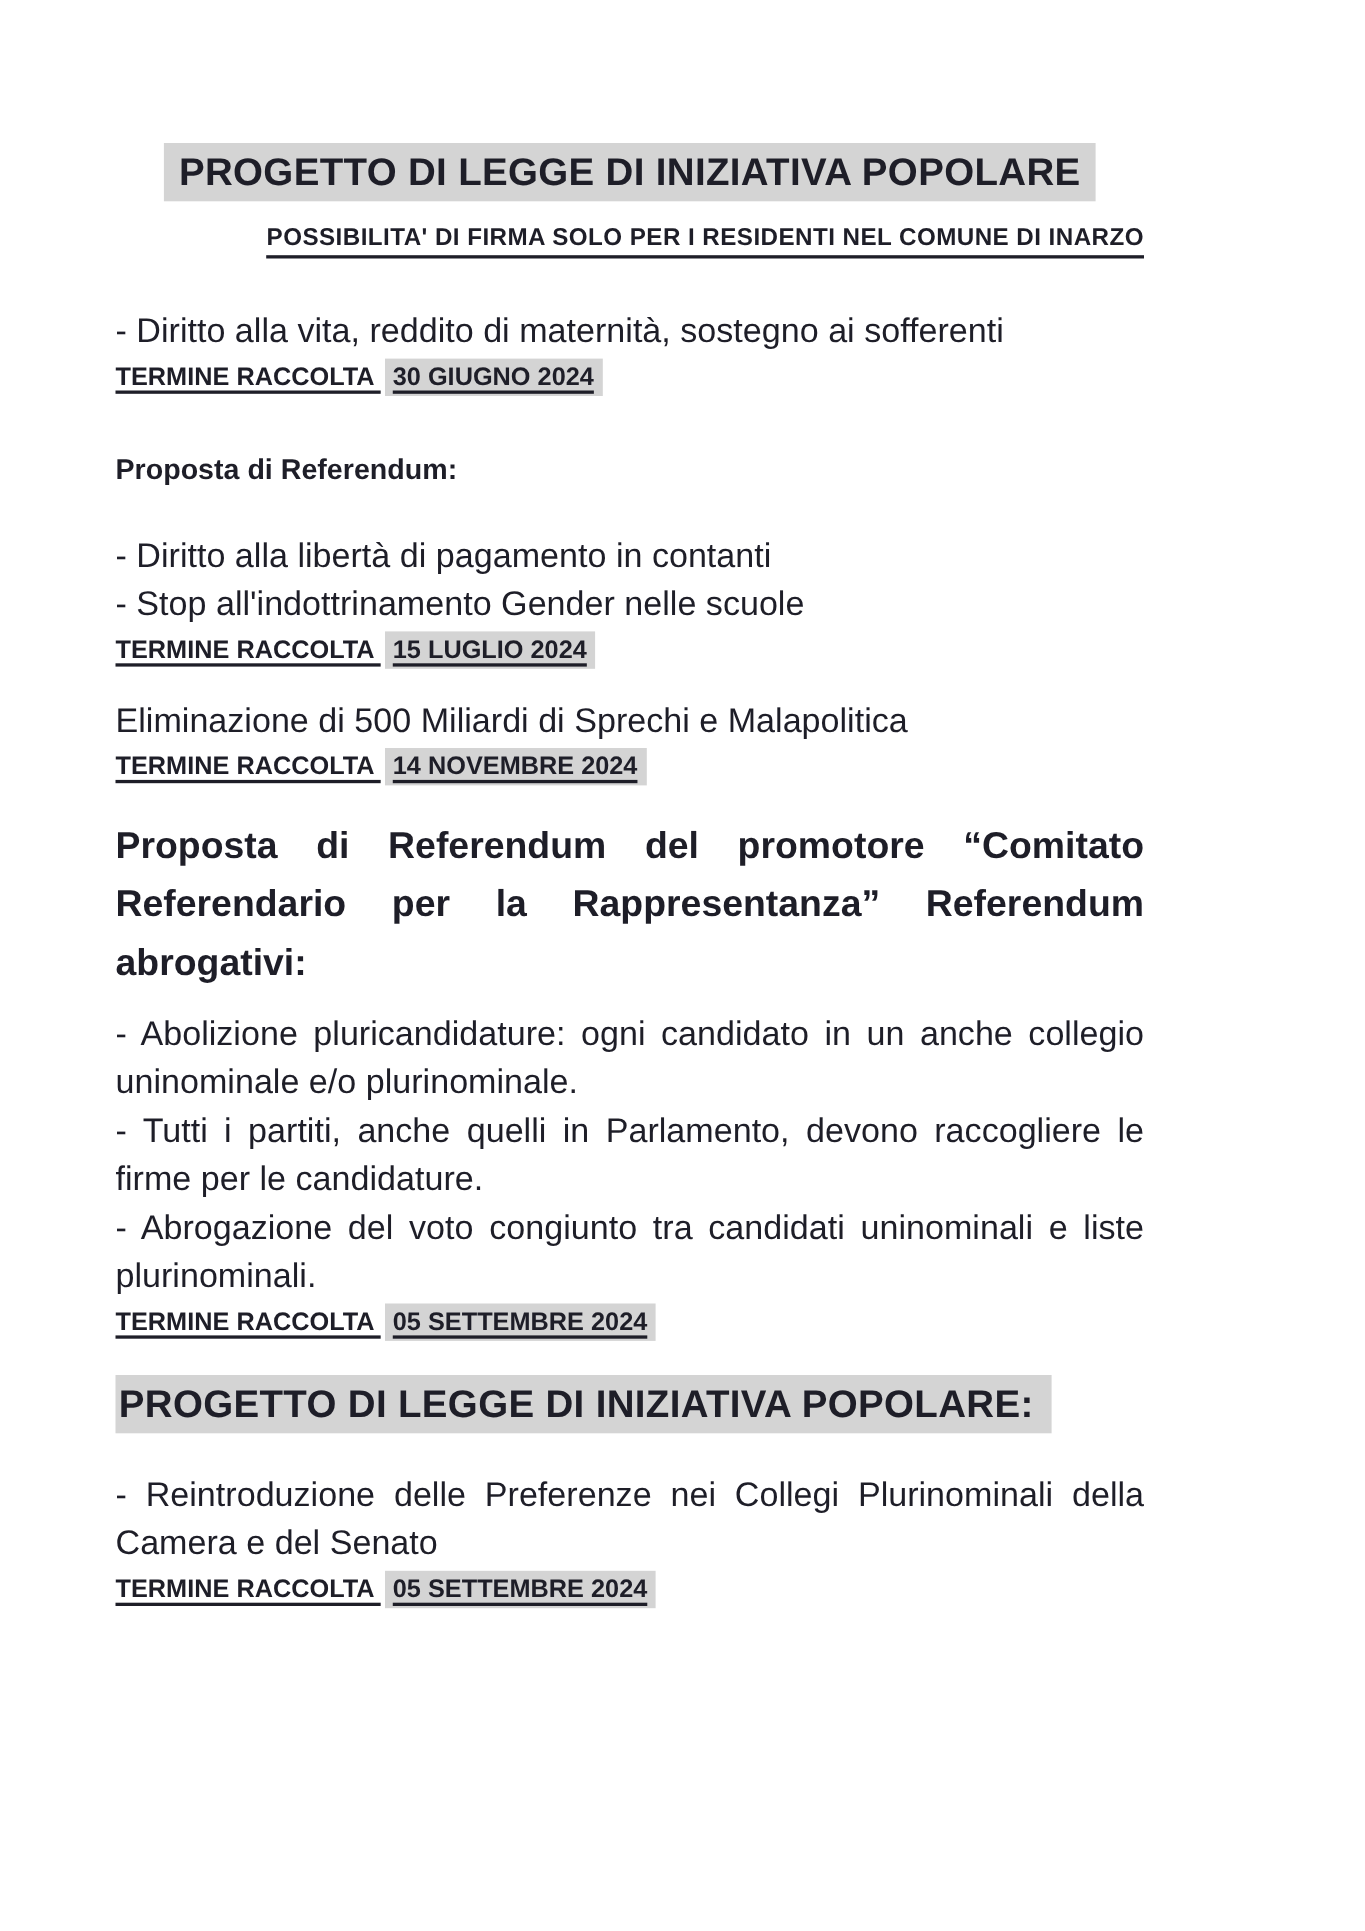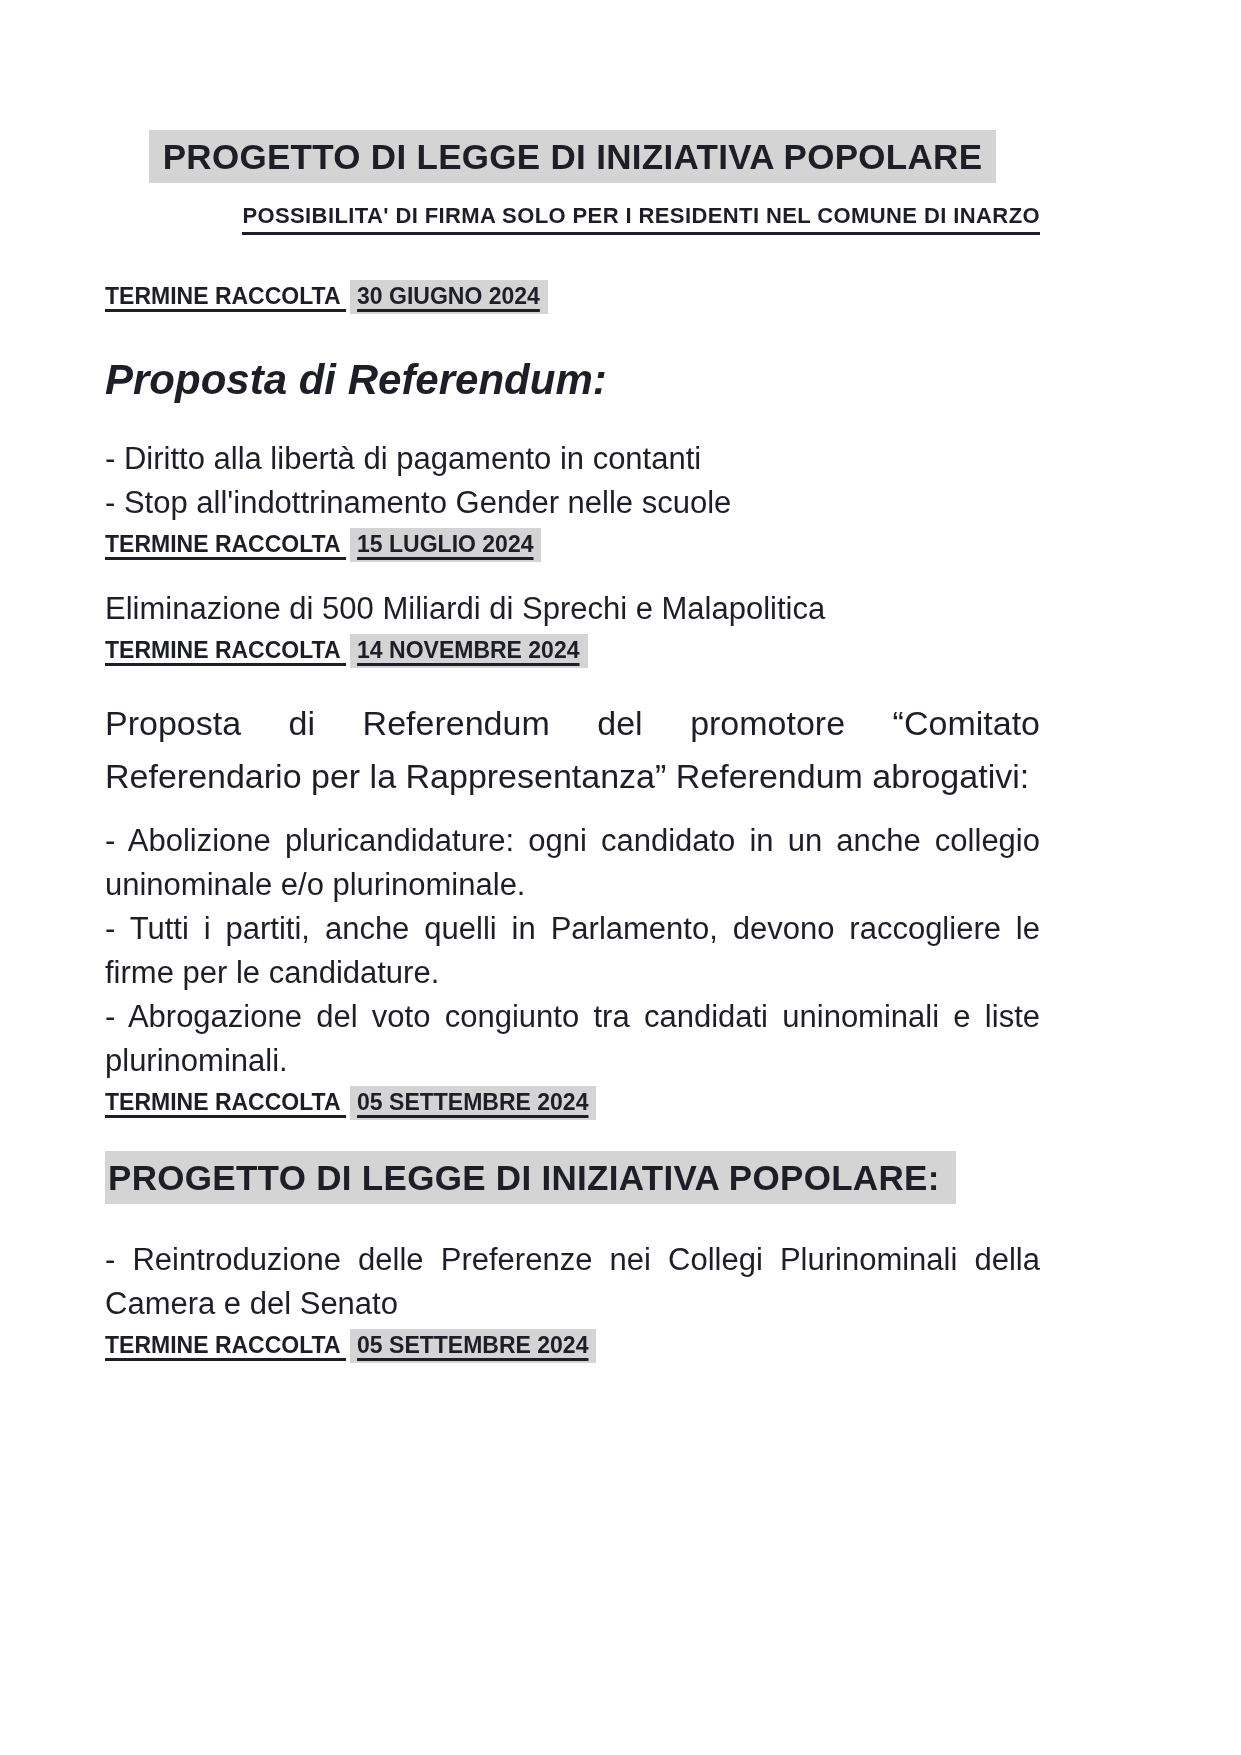--- a/index.html
+++ b/index.html
@@ -51,29 +51,28 @@
   }
   
   p.body{
     font-size:31px;
     line-height:44px;
     margin:0;
   }
   p.just{ text-align:justify; }
   
   .h-small{
-    font-size:42px;
+    font-size:26px;
     font-weight:700;
     line-height:42px;
     margin:46px 0 0 0;
-    font-style:italic;
   }
   .h-big{
     font-size:34px;
-    font-weight:400;
+    font-weight:700;
     line-height:53px;
     margin:30px 0 16px 0;
     text-align:justify;
   }
   
   .h-highlight-row{ margin:32px 0 34px 0; }
   .h-highlight{
     display:inline-block;
     background:var(--hl);
     font-size:35px;
@@ -110,20 +109,21 @@
 <div class="page">
 
   <div class="title-row">
     <span class="doc-title">PROGETTO DI LEGGE DI INIZIATIVA POPOLARE</span>
   </div>
 
   <div class="subtitle-row">
     <span class="doc-subtitle">POSSIBILITA' DI FIRMA SOLO PER I RESIDENTI NEL COMUNE DI INARZO</span>
   </div>
 
+  <p class="body">- Diritto alla vita, reddito di maternità, sostegno ai sofferenti</p>
   <p class="termine"><span class="t-line"><span>TERMINE RACCOLTA </span><span class="t-date">30 GIUGNO 2024</span></span></p>
 
   <h2 class="h-small">Proposta di Referendum:</h2>
 
   <div class="spacer-md"></div>
 
   <p class="body">- Diritto alla libertà di pagamento in contanti</p>
   <p class="body">- Stop all'indottrinamento Gender nelle scuole</p>
   <p class="termine"><span class="t-line"><span>TERMINE RACCOLTA </span><span class="t-date">15 LUGLIO 2024</span></span></p>
 

